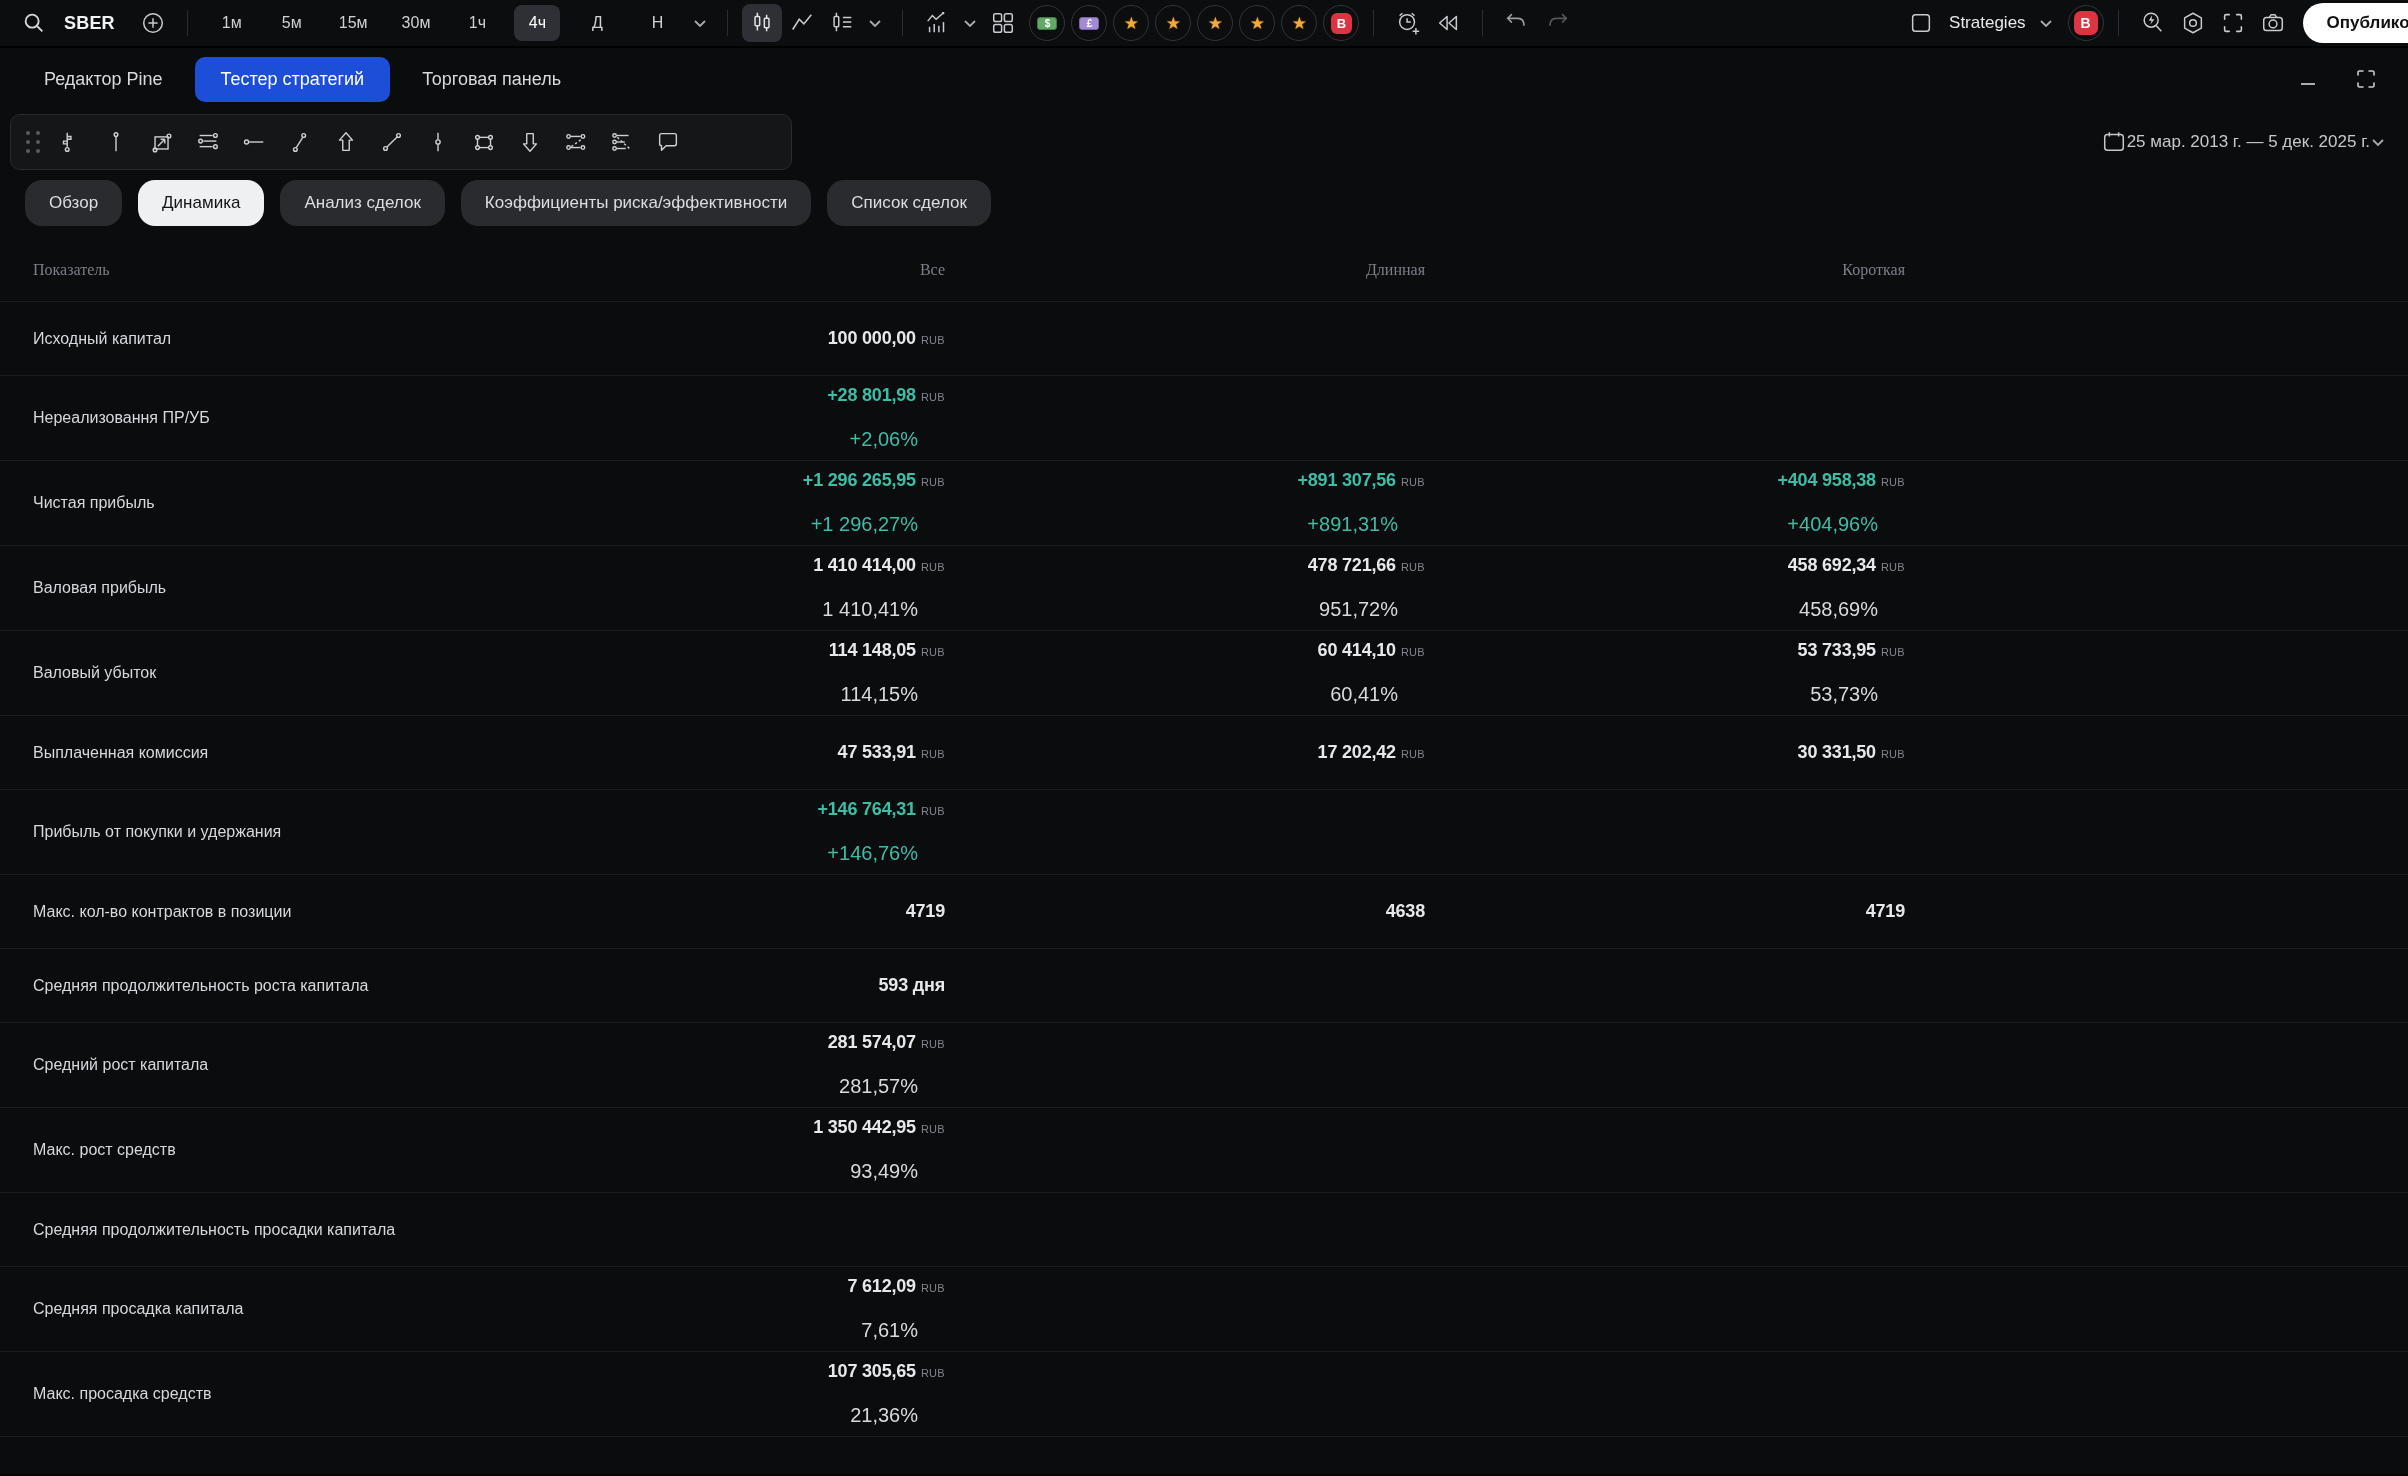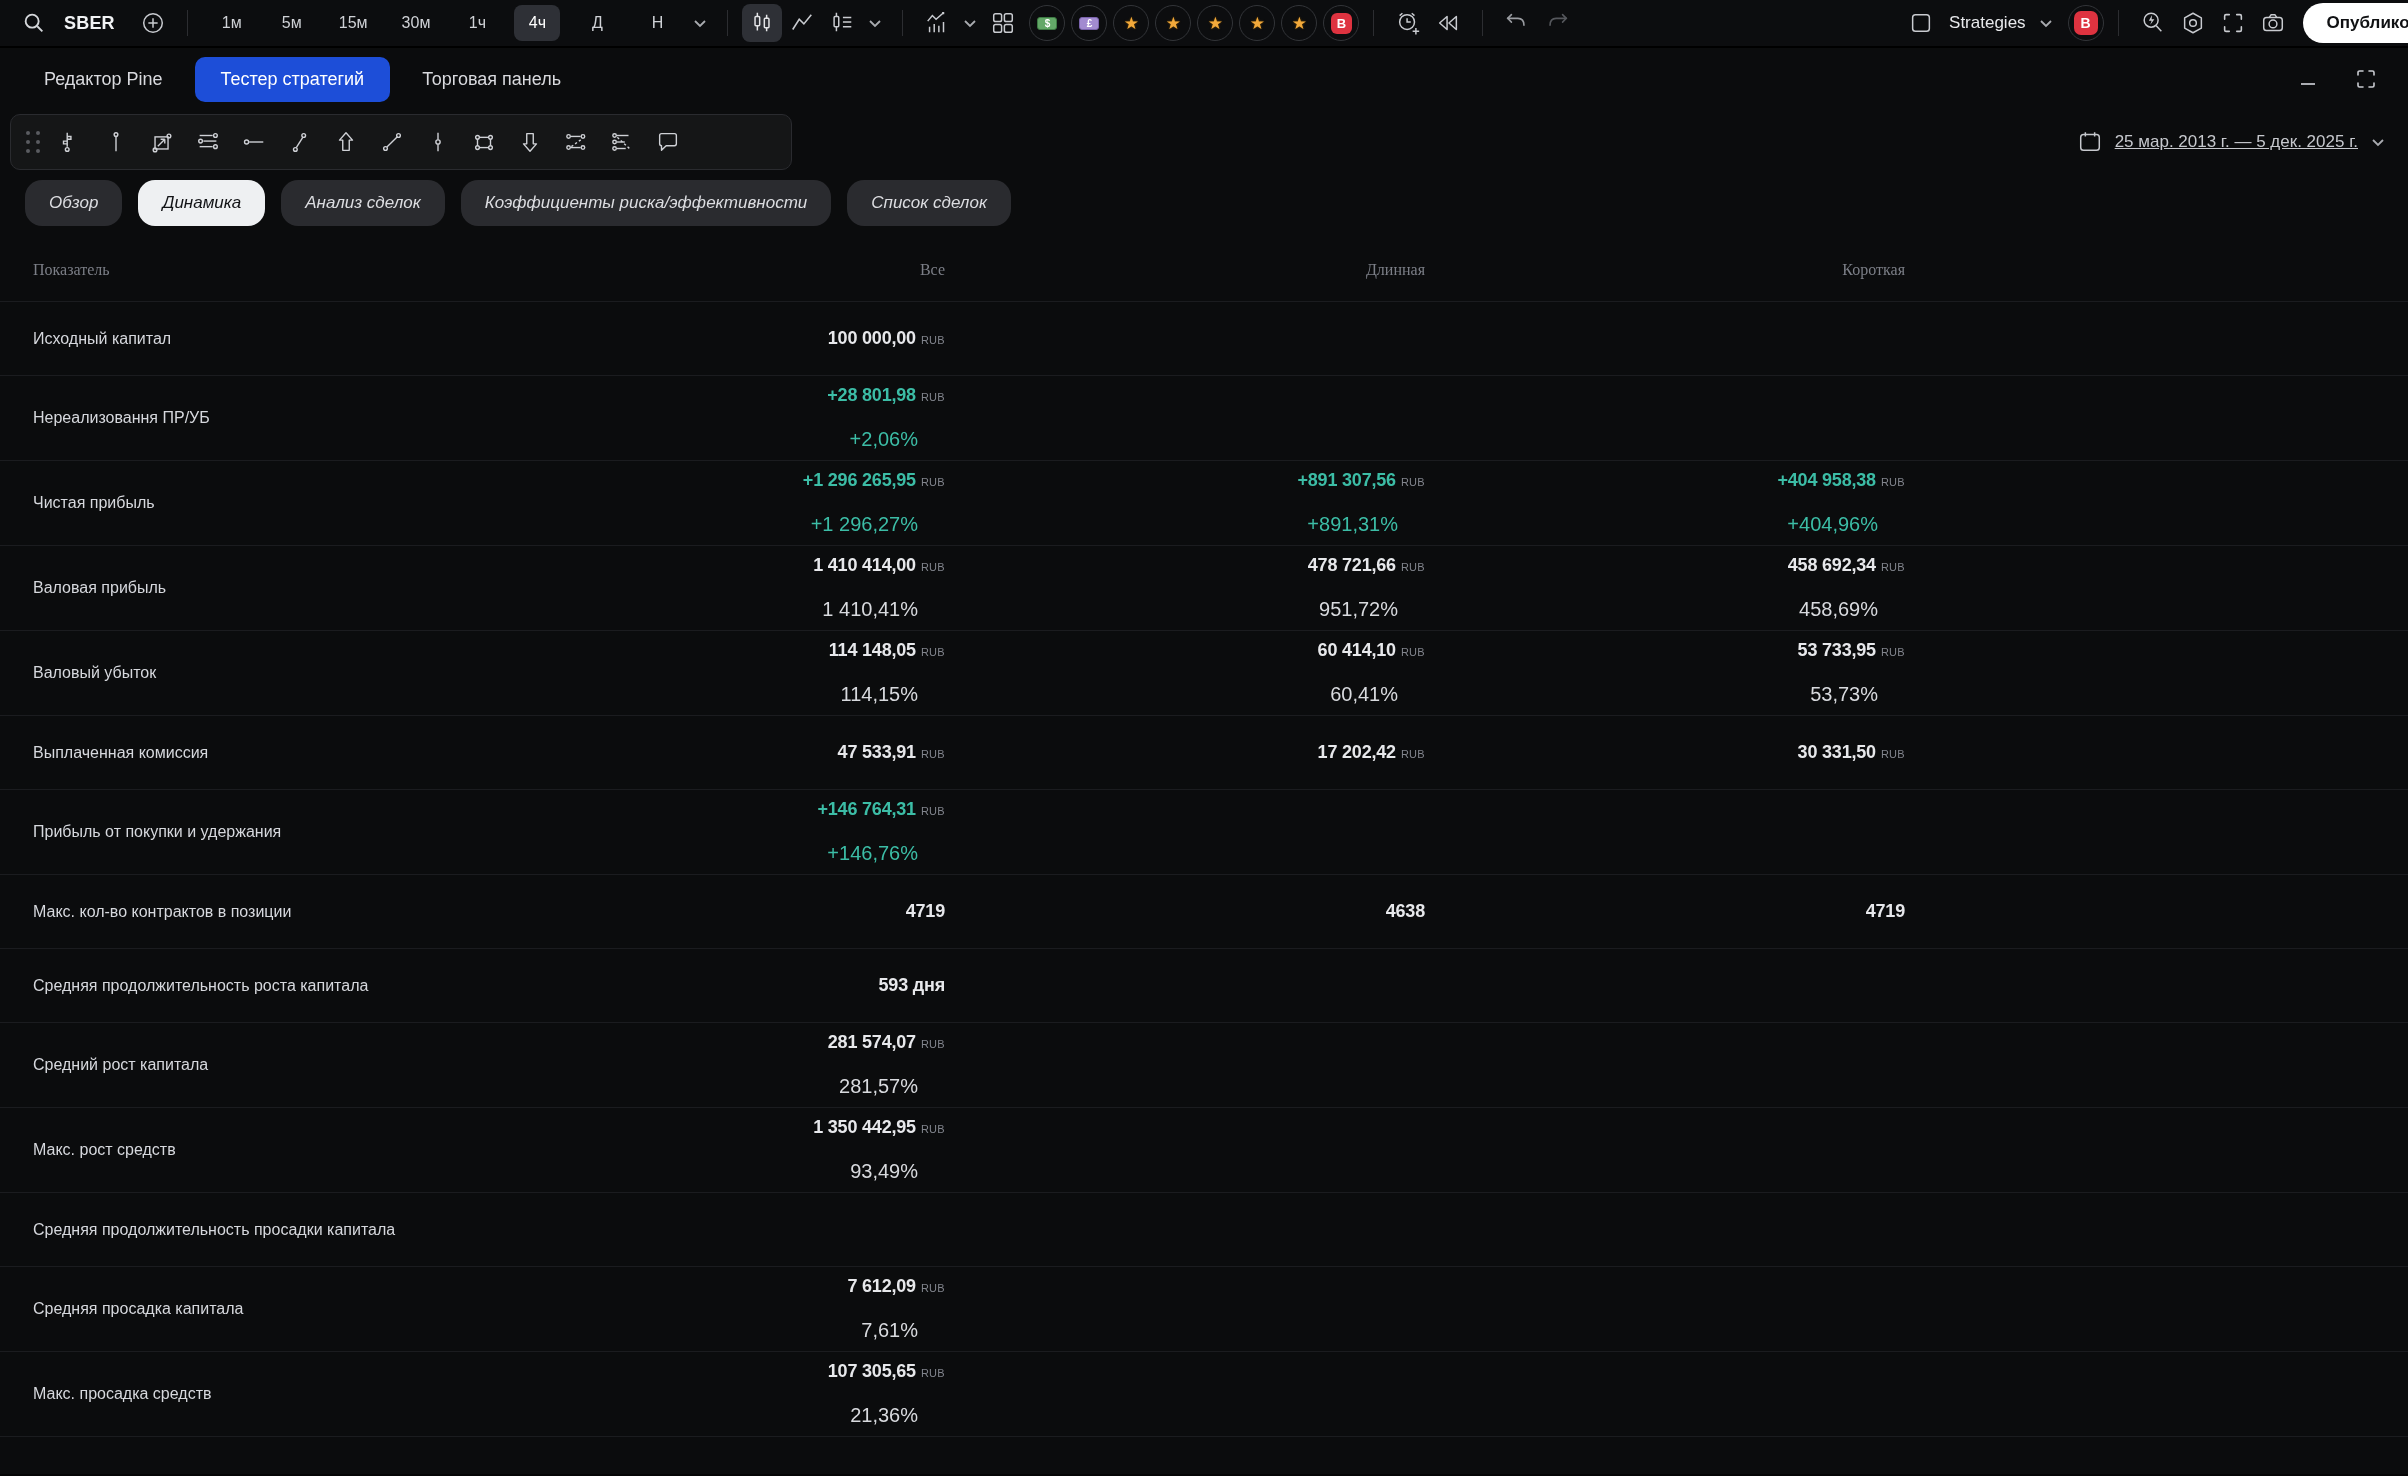--- a/index.html
+++ b/index.html
@@ -40,25 +40,25 @@
   .ptab { font-size:18px; color:#d9dade; padding:12px 26px; border-radius:10px; margin-right:6px; }
   .ptab.on { background:#1d4ed8; color:#fff; }
   .win-ctl { margin-left:auto; display:flex; align-items:center; gap:30px; padding-right:10px; }
 
   
   .toolrow { height:64px; display:flex; align-items:center; padding:0 18px 0 10px; }
   .drawbar { height:56px; width:782px; background:#151617; border:1px solid #2a2b2f; border-radius:10px; display:flex; align-items:center; padding:0 6px; }
   .drag-handle { width:20px; height:34px; display:grid; grid-template-columns:4px 4px; grid-auto-rows:4px; gap:5px 6px; align-content:center; justify-content:center; margin:0 4px 0 6px; }
   .drag-handle i { background:#5a5c61; border-radius:50%; }
   .tool-btn { width:46px; height:44px; display:flex; align-items:center; justify-content:center; border-radius:8px; flex:none; }
-  .daterange { margin-left:auto; display:flex; align-items:center; gap:12px; color:#c6c8cd; font-size:17px; padding-right:4px;text-decoration:underline; }
+  .daterange { margin-left:auto; display:flex; align-items:center; color:#c6c8cd; font-size:17px; padding-right:4px; }
   .daterange .txt { white-space:nowrap; }
 
   
-  .subtabs { display:flex; align-items:center; gap:16px; padding:6px 0 12px 25px;font-style:italic; }
+  .subtabs { display:flex; align-items:center; gap:16px; padding:6px 0 12px 25px; }
   .pill { height:46px; padding:0 24px; border-radius:17px; background:#2a2b2f; color:#dcdde1; font-size:17px; white-space:nowrap; }
   .pill.on { background:#eef0f2; color:#121316; font-weight:400; }
 
   
   .tgrid { display:grid; grid-template-columns:432px 480px 480px 480px 1fr; padding-left:33px; align-items:center; }
   .theader { height:64px; color:#7c7f87; font-size:16px; border-bottom:1px solid #1b1c1f;font-family:Liberation Serif, serif; }
   .theader .h { text-align:right; }
   .theader .h0 { text-align:left; }
   .trow { min-height:74px; border-bottom:1px solid #1b1c1f; }
   .tlabel { font-size:16px; color:#d6d8dd; padding-right:20px; }

